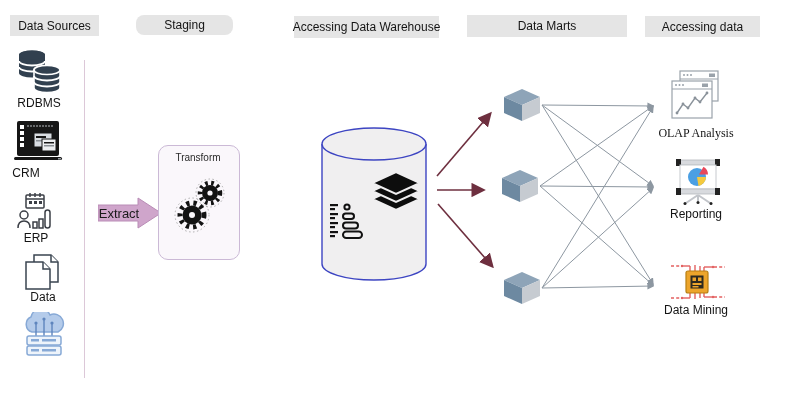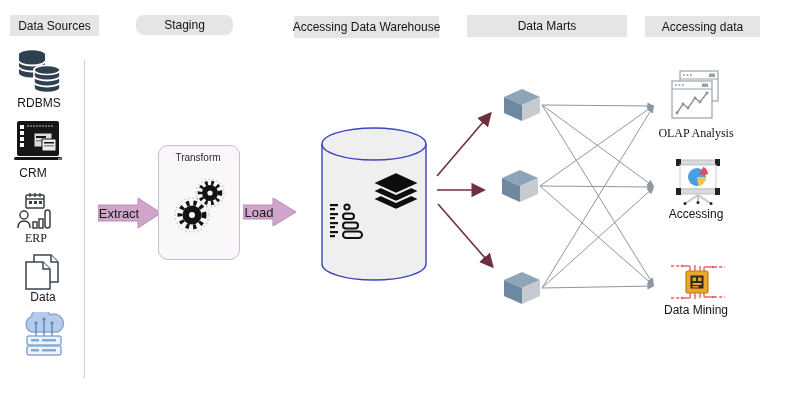--- a/index.html
+++ b/index.html
@@ -64,42 +64,42 @@
     </g>
     <rect x="20" y="12" width="18" height="14" fill="#d9dde2" stroke="#161616"></rect>
     <rect x="22" y="15" width="10" height="2" fill="#161616"></rect>
     <rect x="22" y="19" width="13" height="1.5" fill="#8a8f95"></rect>
     <rect x="28" y="18" width="14" height="12" fill="#eceef0" stroke="#161616"></rect>
     <rect x="30" y="21" width="10" height="1.5" fill="#161616"></rect>
     <rect x="30" y="24" width="10" height="1.5" fill="#8a8f95"></rect>
     <rect x="0" y="36" width="48" height="3" rx="1.5" fill="#161616"></rect>
     <rect x="44" y="37" width="3" height="1.5" fill="#9aa0a6"></rect>
   </svg>
-  <div class="lbl" style="left:8px;top:166px;width:50px;">CRM</div>
+  <div class="lbl" style="left:1px;top:166px;width:50px;">CRM</div>
 
   <svg class="abs" style="left:17px;top:192px;" width="40" height="46">
     <g fill="none" stroke="#3b3f46" stroke-width="1.5">
       <rect x="9" y="3" width="18" height="13" rx="1"></rect>
       <line x1="9" y1="7" x2="27" y2="7"></line>
       <line x1="13" y1="1" x2="13" y2="5"></line>
         <line x1="18" y1="1" x2="18" y2="5"></line>
         <line x1="23" y1="1" x2="23" y2="5"></line>
       <circle cx="7" cy="23" r="4"></circle>
       <path d="M1,36 Q1,29 7,29 Q13,29 13,36"></path>
       <rect x="16" y="30" width="4" height="6"></rect>
       <rect x="22" y="27" width="4" height="9"></rect>
       <rect x="28" y="18" width="5" height="18" rx="2.5"></rect>
     </g>
     <g fill="#3b3f46">
       <rect x="12" y="9" width="3" height="3"></rect>
         <rect x="17" y="9" width="3" height="3"></rect>
         <rect x="22" y="9" width="3" height="3"></rect>
     </g>
   </svg>
-  <div class="lbl" style="left:11px;top:231px;width:50px;font-family:Liberation Serif, serif;">ERP</div>
+  <div class="lbl" style="left:11px;top:231px;width:50px;">ERP</div>
 
   <svg class="abs" style="left:24px;top:254px;" width="40" height="38">
     <g fill="#fff" stroke="#3a4450" stroke-width="1.5">
       <path d="M10,1 L27,1 L34,8 L34,28 L10,28 Z"></path>
       <path d="M27,1 L27,8 L34,8"></path>
       <path d="M2,8 L19,8 L26,15 L26,35 L2,35 Z"></path>
       <path d="M19,8 L19,15 L26,15"></path>
     </g>
   </svg>
   <div class="lbl" style="left:18px;top:290px;width:50px;">Data</div>
@@ -143,26 +143,20 @@
       <circle cx="52" cy="48" r="8" fill="#131313"></circle>
       <circle cx="52" cy="48" r="2.6" fill="#faf7fb"></circle>
     </g>
     <g>
       <circle cx="34" cy="70" r="12" fill="none" stroke="#131313" stroke-width="5" stroke-dasharray="3.2 4"></circle>
       <circle cx="34" cy="70" r="9.5" fill="#131313"></circle>
       <circle cx="34" cy="70" r="3" fill="#faf7fb"></circle>
     </g>
   </svg>
 
-  <div class="abs" style="left:243px;top:196px;width:54px;height:32px;">
-    <svg width="54" height="32">
-      <polygon points="0,9 30,9 30,2 53,16 30,30 30,23 0,23" fill="#cfa5cb" stroke="#b98cb6" stroke-width="1"></polygon>
-    </svg>
-    <span class="flowlabel" style="left:0;top:0;width:32px;height:32px;">Load</span>
-  </div>
 
   <svg class="abs" style="left:319px;top:124px;" width="114" height="162">
     <path d="M3,20 L3,140 A52,16 0 0 0 107,140 L107,20" fill="#f0eff0" stroke="#3d45c2" stroke-width="1.4"></path>
     <ellipse cx="55" cy="20" rx="52" ry="16" fill="#f0eff0" stroke="#3d45c2" stroke-width="1.4"></ellipse>
   </svg>
   <svg class="abs" style="left:370px;top:166px;" width="52" height="48">
     <polygon points="26,22 50,33 26,44 2,33" fill="#0d0d0d" stroke="#f0eff0" stroke-width="2"></polygon>
     <polygon points="26,14 50,25 26,36 2,25" fill="#0d0d0d" stroke="#f0eff0" stroke-width="2"></polygon>
     <polygon points="26,6 50,17 26,28 2,17" fill="#0d0d0d" stroke="#f0eff0" stroke-width="2"></polygon>
   </svg>
@@ -270,21 +264,21 @@
       <rect x="39" y="31" width="5" height="7" fill="#222"></rect>
     <g stroke="#c2c5ca" stroke-width="2" fill="none">
       <line x1="22" y1="38" x2="10" y2="46"></line>
         <line x1="22" y1="38" x2="34" y2="46"></line>
         <line x1="22" y1="38" x2="22" y2="44"></line>
     </g>
     <circle cx="9" cy="46.5" r="1.5" fill="#222"></circle>
       <circle cx="35" cy="46.5" r="1.5" fill="#222"></circle>
       <circle cx="22" cy="45.5" r="1.5" fill="#222"></circle>
   </svg>
-  <div class="lbl" style="left:660px;top:207px;width:72px;">Accessing</div>
+  <div class="lbl" style="left:660px;top:207px;width:72px;">Reporting</div>
 
   <svg class="abs" style="left:661px;top:261px;" width="70" height="44">
     <g stroke="#e36060" stroke-width="1.4" fill="none">
       <line x1="29" y1="10" x2="29" y2="5"></line>
         <line x1="34" y1="10" x2="34" y2="4"></line>
       <line x1="39" y1="10" x2="39" y2="5"></line>
         <line x1="43" y1="10" x2="43" y2="6"></line>
       <line x1="29" y1="5" x2="22" y2="5"></line>
         <line x1="43" y1="6" x2="51" y2="6"></line>
       <line x1="10" y1="5" x2="20" y2="5" stroke-dasharray="3 2.2"></line>

